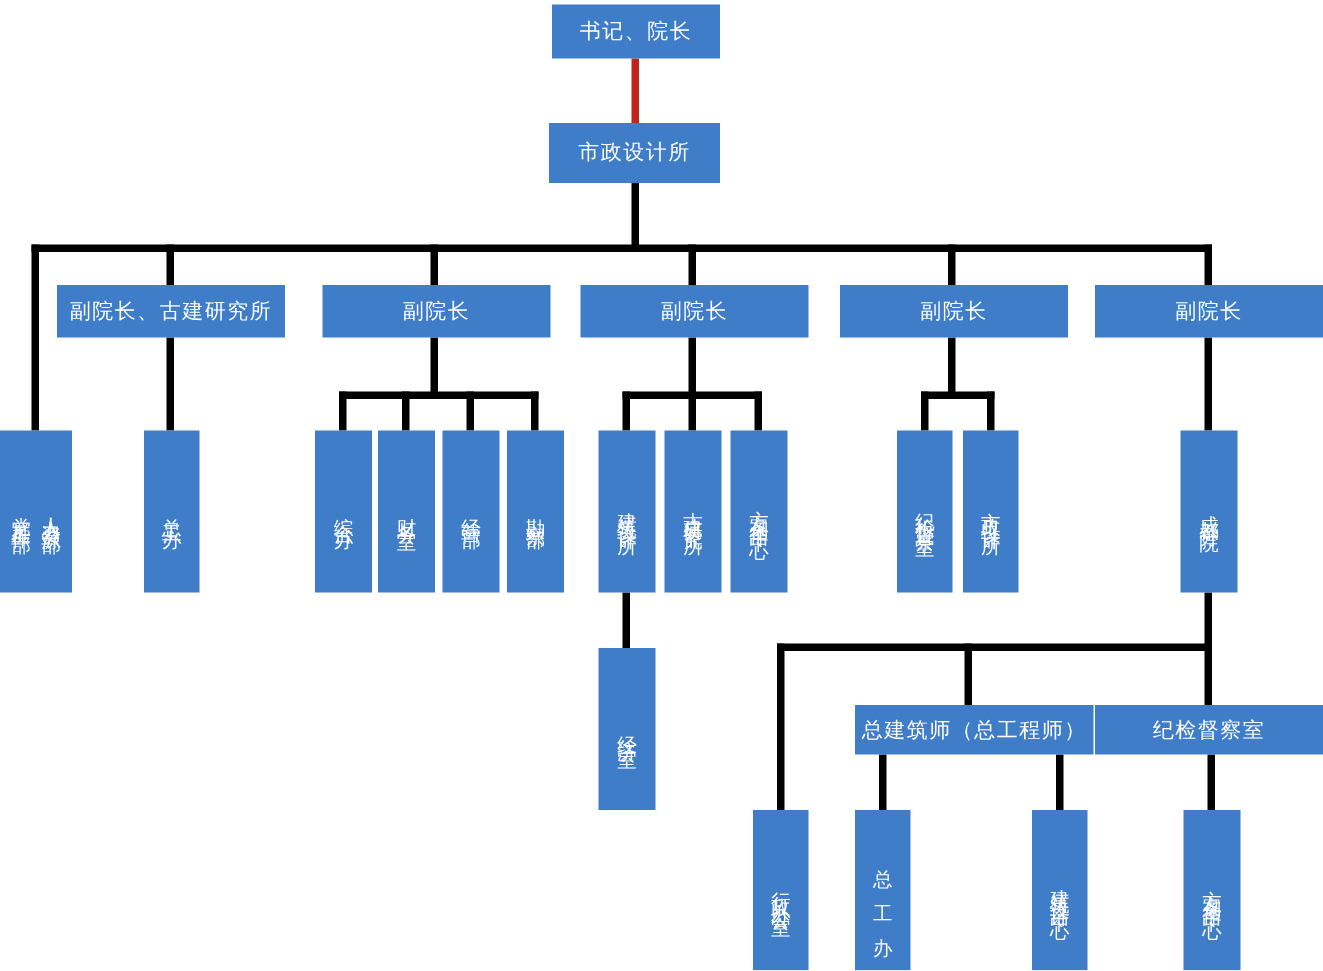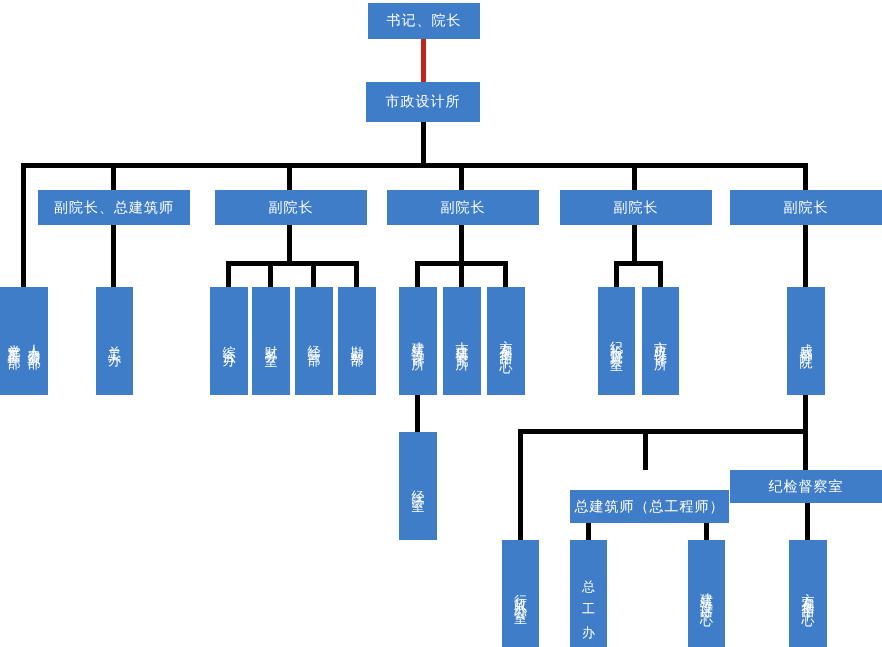--- a/index.html
+++ b/index.html
@@ -84,21 +84,21 @@
   <div class="line" style="left:518px;top:429px;width:5px;height:111px"></div>
   <div class="line" style="left:643px;top:429px;width:5px;height:41px"></div>
   <div class="line" style="left:803px;top:429px;width:5px;height:41px"></div>
   <div class="line" style="left:586px;top:503px;width:5px;height:37px"></div>
   <div class="line" style="left:704px;top:503px;width:5px;height:37px"></div>
   <div class="line" style="left:805px;top:503px;width:5px;height:37px"></div>
 
   <div class="node h" style="left:368px;top:3px;width:112px;height:36px">书记、院长</div>
   <div class="node h" style="left:366px;top:82px;width:114px;height:40px">市政设计所</div>
 
-  <div class="node h" style="left:38px;top:190px;width:152px;height:35px">副院长、总建筑师</div>
+  <div class="node h" style="left:38px;top:190px;width:152px;height:35px">副院长、古建研究所</div>
   <div class="node h" style="left:215px;top:190px;width:152px;height:35px">副院长</div>
   <div class="node h" style="left:387px;top:190px;width:152px;height:35px">副院长</div>
   <div class="node h" style="left:560px;top:190px;width:152px;height:35px">副院长</div>
   <div class="node h" style="left:730px;top:190px;width:152px;height:35px">副院长</div>
 
   <div class="node dual" style="left:0px;top:287px;width:48px;height:108px">
     <span class="vcol">党群工作部</span>
     <span class="vcol">人力资源部</span>
   </div>
   <div class="node v" style="left:96px;top:287px;width:37px;height:108px">总工办</div>
@@ -111,21 +111,21 @@
   <div class="node v" style="left:399px;top:287px;width:38px;height:108px">建筑设计所</div>
   <div class="node v" style="left:443px;top:287px;width:38px;height:108px">古建研究所</div>
   <div class="node v" style="left:487px;top:287px;width:38px;height:108px">方案创作中心</div>
 
   <div class="node v" style="left:598px;top:287px;width:37px;height:108px">纪检督察室</div>
   <div class="node v" style="left:642px;top:287px;width:37px;height:108px">市政设计所</div>
   <div class="node v" style="left:787px;top:287px;width:38px;height:108px">成都分院</div>
 
   <div class="node v" style="left:399px;top:432px;width:38px;height:108px">经济室</div>
 
-  <div class="node h" style="left:570px;top:490px;width:159px;height:33px">总建筑师（总工程师）</div>
+  <div class="node h" style="left:570px;top:470px;width:159px;height:33px">总建筑师（总工程师）</div>
   <div class="node h" style="left:730px;top:470px;width:152px;height:33px">纪检督察室</div>
 
   <div class="node v" style="left:502px;top:540px;width:37px;height:107px">行政办公室</div>
   <div class="node v" style="left:570px;top:540px;width:37px;height:107px">总 工 办</div>
   <div class="node v" style="left:688px;top:540px;width:37px;height:107px">建筑设计中心</div>
   <div class="node v" style="left:789px;top:540px;width:38px;height:107px">方案创作中心</div>
 
 </div>
 
 </body></html>

